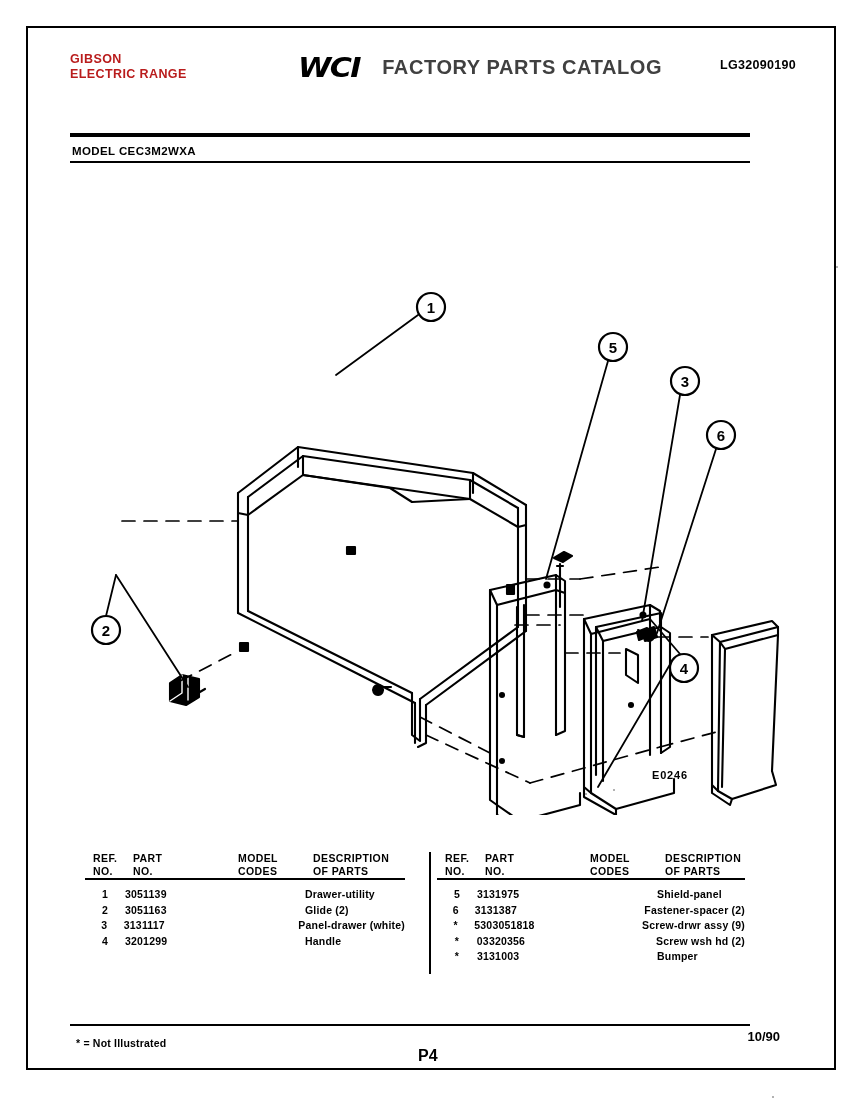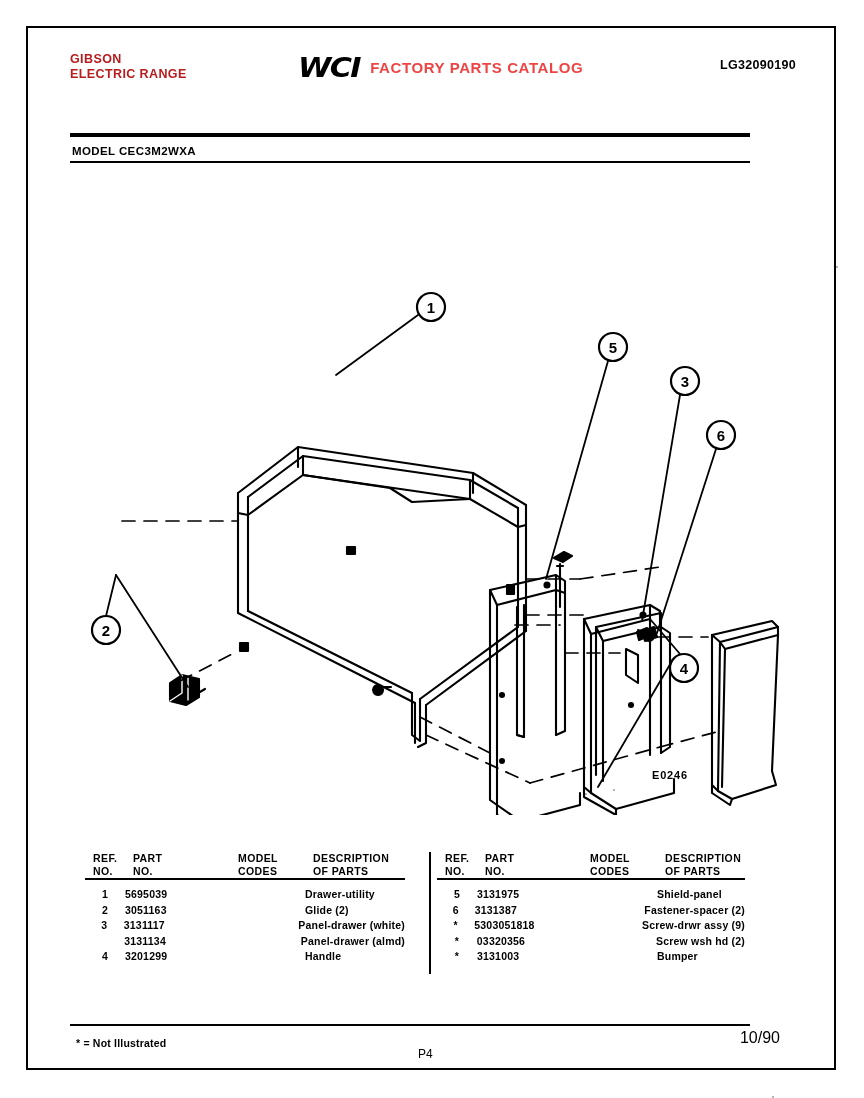--- a/index.html
+++ b/index.html
@@ -61,25 +61,25 @@
     font-weight: bold;
     font-style: italic;
     letter-spacing: -1.5px;
     color: #000;
     line-height: 1;
     transform: scaleX(1.12);
     transform-origin: left center;
     font-family: "DejaVu Sans", sans-serif;
   }
   .catalog-title {
-    font-size: 15px;
+    font-size: 20px;
     font-weight: bold;
     letter-spacing: 0.6px;
-    color: #ef4444;
-    margin-left: 10px;
+    color: #404040;
+    margin-left: 22px;
   }
   .catalog-number {
     position: absolute;
     right: 0;
     top: 8px;
     font-size: 12.5px;
     font-weight: bold;
     letter-spacing: 0.3px;
     color: #000;
     margin-left: 31px;
@@ -199,30 +199,30 @@
     top: 1037px;
     font-size: 10.5px;
     font-weight: bold;
     letter-spacing: 0.2px;
     color: #000;
   }
   .page-num {
     position: absolute;
     left: 418px;
     top: 1047px;
-    font-size: 12px;
-    font-weight: normal;
+    font-size: 16px;
+    font-weight: bold;
     color: #000;
   }
   .rev-date {
     position: absolute;
     right: 84px;
     top: 1029px;
-    font-size: 16px;
-    font-weight: normal;
+    font-size: 13px;
+    font-weight: bold;
     color: #000;
   }
   .speck {
     position: absolute;
     width: 2px;
     height: 2px;
     background: #999;
     border-radius: 50%;
   }
 </style>
@@ -449,41 +449,35 @@
         </div>
         <div class="cell c-desc">
           <div>DESCRIPTION</div>
           <div>OF PARTS</div>
         </div>
       </div>
       <div class="hrule"></div>
       <div>
         <div class="trow">
           <div class="c-ref">1</div>
-          <div class="c-part">5695039</div>
+          <div class="c-part">3051139</div>
           <div class="c-code"></div>
           <div class="c-desc">Drawer-utility</div>
         </div>
         <div class="trow">
           <div class="c-ref">2</div>
           <div class="c-part">3051163</div>
           <div class="c-code"></div>
           <div class="c-desc">Glide (2)</div>
         </div>
         <div class="trow">
           <div class="c-ref">3</div>
           <div class="c-part">3131117</div>
           <div class="c-code"></div>
           <div class="c-desc">Panel-drawer (white)</div>
-        </div>
-        <div class="trow">
-          <div class="c-ref"></div>
-          <div class="c-part">3131134</div>
-          <div class="c-code"></div>
-          <div class="c-desc">Panel-drawer (almd)</div>
         </div>
         <div class="trow">
           <div class="c-ref">4</div>
           <div class="c-part">3201299</div>
           <div class="c-code"></div>
           <div class="c-desc">Handle</div>
         </div>
       </div>
     </div>
 

